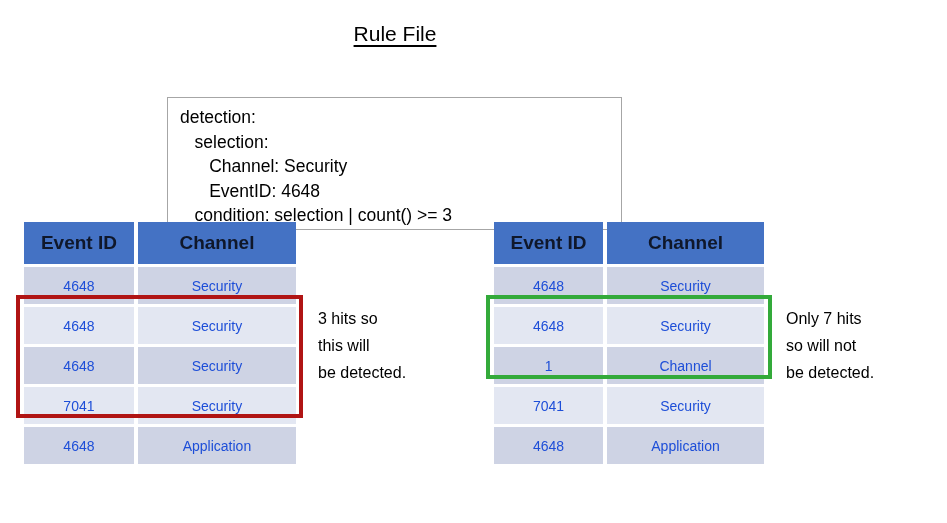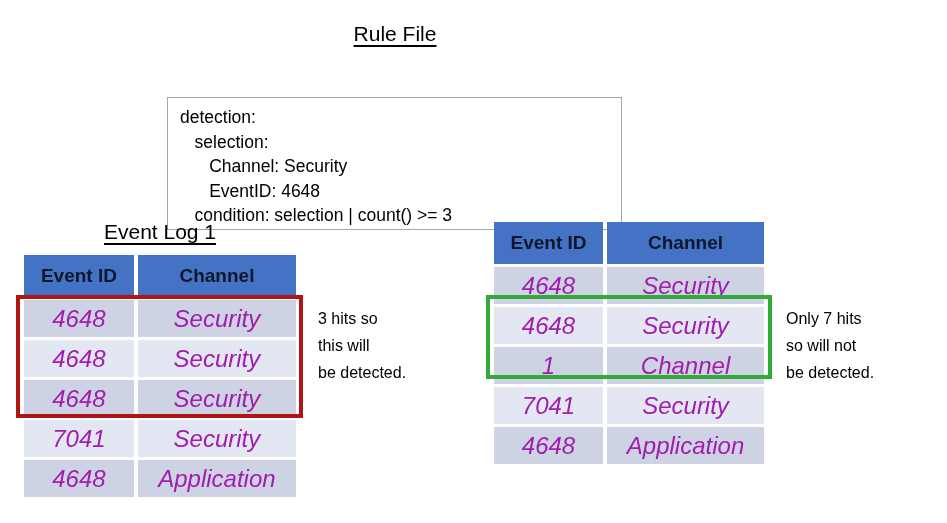--- a/index.html
+++ b/index.html
@@ -88,25 +88,24 @@
     vertical-align: middle;
   }
   .evt-table th {
     background: #4472c4;
     color: #0f172a;
     font-size: 19px;
     font-weight: bold;
     height: 42px;
   }
   .evt-table td {
-    font-size: 24px;
+    font-size: 14px;
     font-weight: normal;
     height: 37px;
-    color: #a21caf;
-    font-style: italic;
+    color: #1d4ed8;
   }
   tr.row-dark td { background: #ced3e4; }
   tr.row-light td { background: #e3e7f2; }
 
   .col-id { width: 41%; }
   .col-ch { width: 59%; }
 
   
   .highlight-box {
     position: absolute;
@@ -146,21 +145,20 @@
 
 <div id="rule-file-box">
   <div id="rule-file-code">detection:
    selection:
       Channel: Security
       EventID: 4648
    condition: selection | count() &gt;= 3</div>
 </div>
 
 <div class="log-block" id="log-block-1">
-  <div class="log-title"><span class="ul">Event Log 1</span></div>
   <table class="evt-table">
     <colgroup>
         <col class="col-id">
         <col class="col-ch">
       </colgroup>
     <thead>
       <tr>
         <th>Event ID</th>
         <th>Channel</th>
       </tr>

